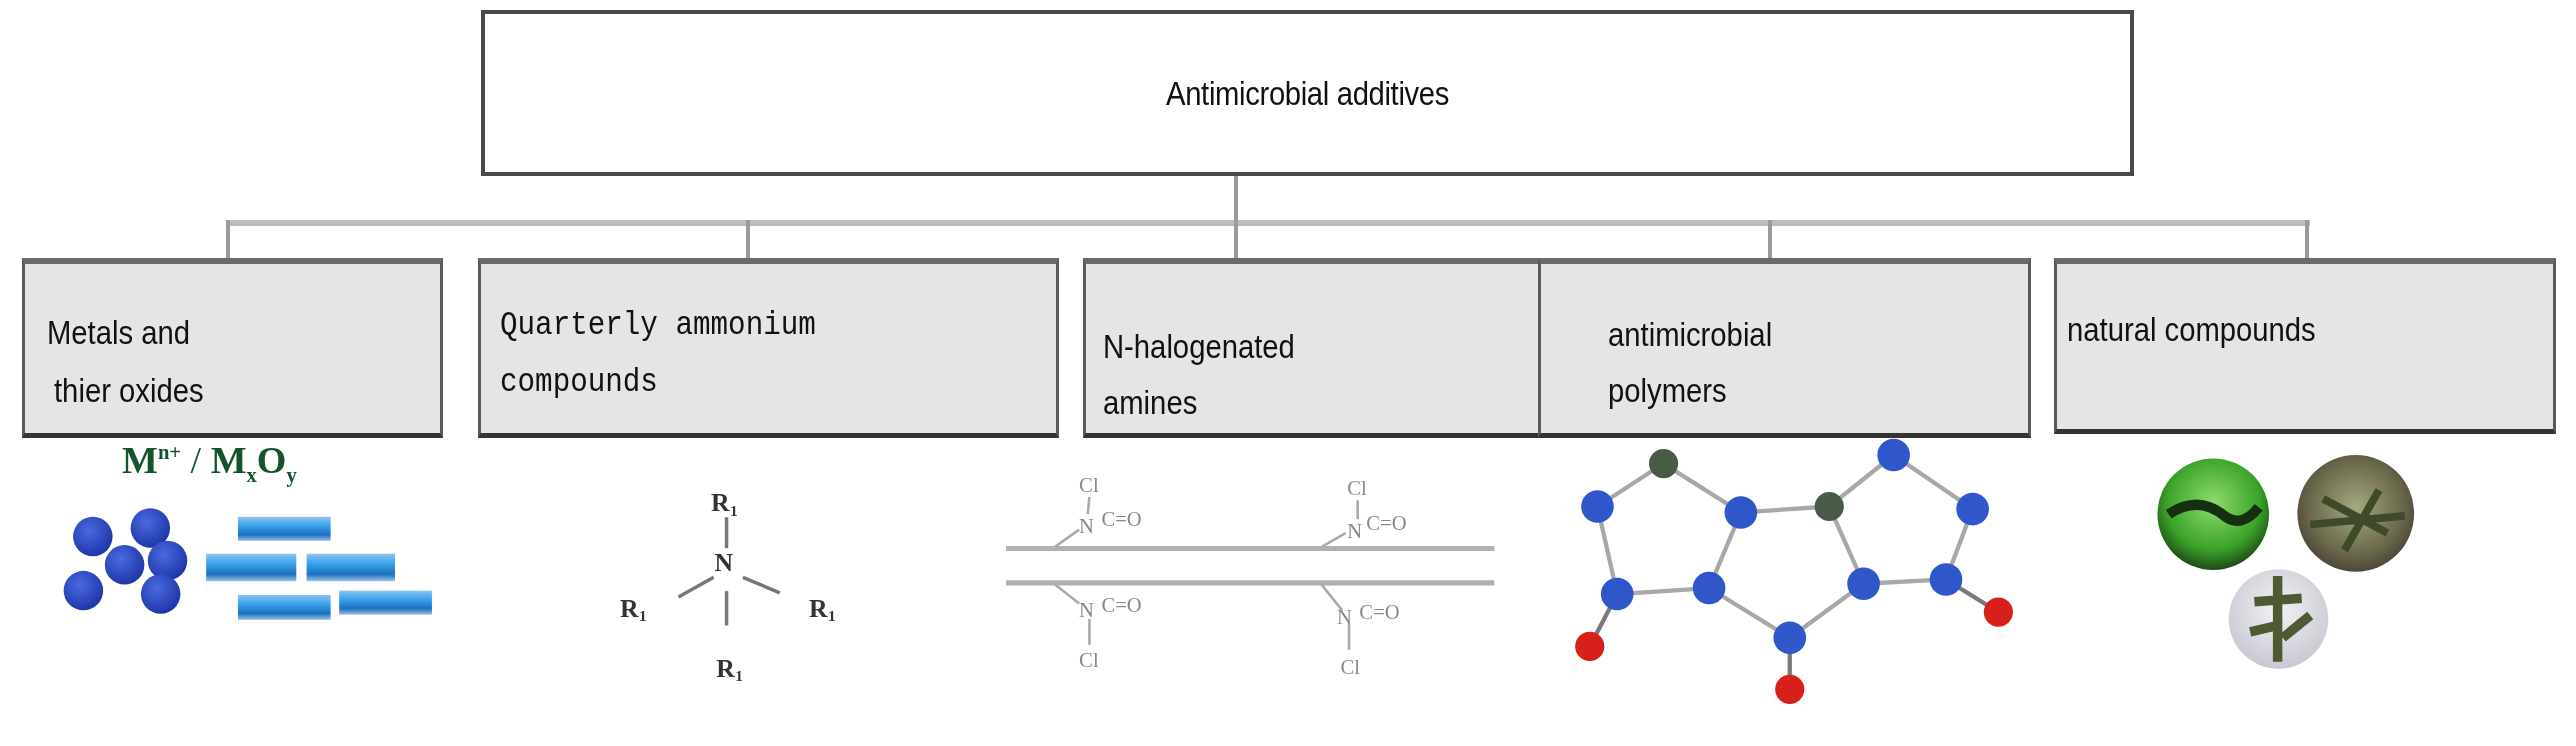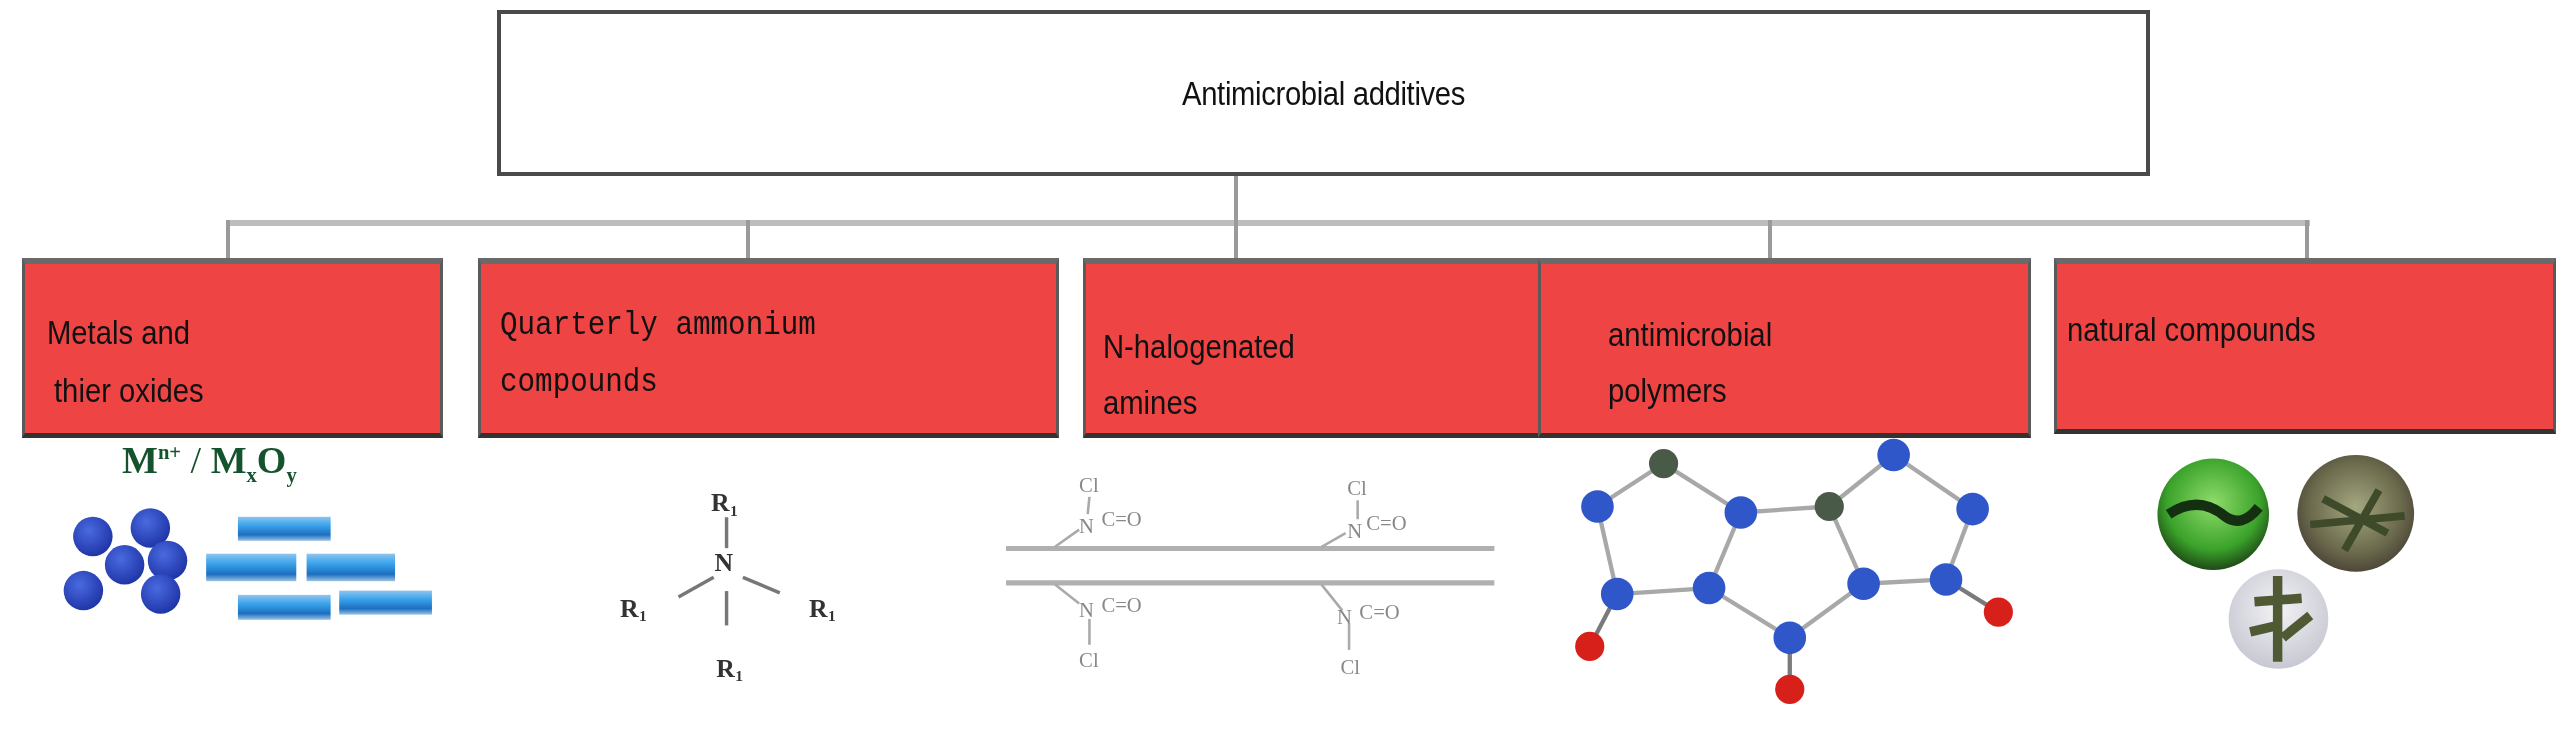--- a/index.html
+++ b/index.html
@@ -2,29 +2,29 @@
 <html style="font-size:13.7px"><head>
 <meta charset="utf-8">
 <style>
   html, body { margin: 0; padding: 0; background: #ffffff; }
   body { width: 2576px; height: 746px; position: relative; overflow: hidden;
          font-family: "Liberation Sans", "DejaVu Sans", sans-serif; }
   .abs { position: absolute; }
   .root-box {
     left: 481px; top: 10.3px; width: 1653px; height: 166px;
     box-sizing: border-box; border: 4.3px solid #4a4a4a; background: #fff;
-    display: flex; align-items: center; justify-content: center; margin-left: 16px;
+    display: flex; align-items: center; justify-content: center;
   }
   .root-label { font-size: 34px; color: #111; transform: scaleX(0.86); letter-spacing: -0.4px; }
   .conn-v { background: #9a9a9a; width: 4.3px; }
   .conn-h { background: #bdbdbd; height: 6px; }
   .cat-box {
     top: 258px; height: 180px; box-sizing: border-box;
     border: 3.4px solid #5a5a5a; border-top-width: 6px; border-top-color: #6a6a6a;
-    border-bottom-color: #333; border-bottom-width: 5.2px; background: #ef4444;
+    border-bottom-color: #333; border-bottom-width: 5.2px; background: #e5e5e5;
   }
   .cat-label { position: absolute; font-size: 34px; line-height: 50px; color: #111;
                transform-origin: left top; transform: scaleX(0.86); white-space: nowrap; }
   .formula { font-family: "Liberation Serif", "DejaVu Serif", serif; font-weight: bold;
              color: #14532d; font-size: 38px; }
   .formula sub, .formula sup { font-size: 20.6px; }
   svg text { font-family: "Liberation Serif", "DejaVu Serif", serif; }
 </style>
 </head>
 <body>

